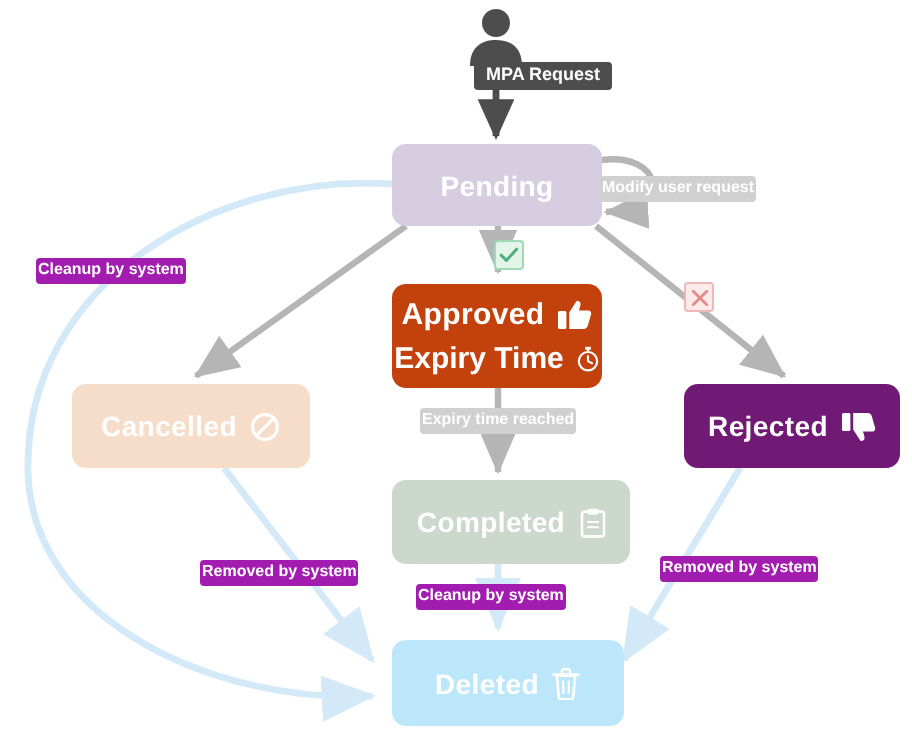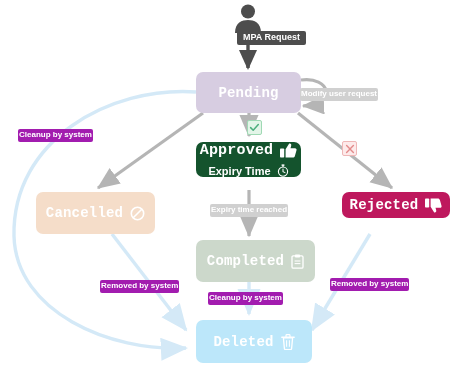--- a/index.html
+++ b/index.html
@@ -8,29 +8,29 @@
     background:#ffffff;
     font-family:"Liberation Sans", sans-serif;
     overflow:hidden;
   }
   #diagram-root{position:relative;width:456px;height:368px;}
   svg.layer{position:absolute;left:0;top:0;width:456px;height:368px;}
 
   .node{position:absolute;border-radius:7px;display:flex;flex-direction:column;
         align-items:center;justify-content:center;box-sizing:border-box;}
   .node .title-row{display:flex;align-items:center;gap:7px;}
-  .node .node-label{font-weight:bold;letter-spacing:.2px;font-family:Liberation Mono, monospace;}
+  .node .node-label{font-weight:bold;letter-spacing:.2px;}
   .node .sub-row{display:flex;align-items:center;gap:6px;margin-top:5px;}
-  .node .sub-label{font-size:11px;font-weight:bold;}
+  .node .sub-label{font-size:15px;font-weight:bold;}
 
   
   #node-pending   {left:196px;top:72px; width:105px;height:41px;background:#d7cde1;}
-  #node-approved  {left:196px;top:142px;width:105px;height:35px;background:#14532d;}
+  #node-approved  {left:196px;top:142px;width:105px;height:52px;background:#c2410c;}
   #node-cancelled {left:36px; top:192px;width:119px;height:42px;background:#f5ddc9;}
-  #node-rejected  {left:342px;top:192px;width:108px;height:26px;background:#be185d;}
+  #node-rejected  {left:342px;top:192px;width:108px;height:42px;background:#701a75;}
   #node-completed {left:196px;top:240px;width:119px;height:42px;background:#ccd8cb;}
   #node-deleted   {left:196px;top:320px;width:116px;height:43px;background:#bce7fa;}
 
   #node-pending .node-label,#node-cancelled .node-label,#node-rejected .node-label,
   #node-completed .node-label,#node-deleted .node-label{font-size:14px;color:#ffffff;}
   #node-approved .node-label{font-size:15px;color:#ffffff;}
   #node-approved .sub-label{color:#ffffff;}
 
   .edge-label{position:absolute;font-size:8px;font-weight:bold;color:#ffffff;
     padding:2px 1px;border-radius:2px;white-space:nowrap;line-height:1.1;}

